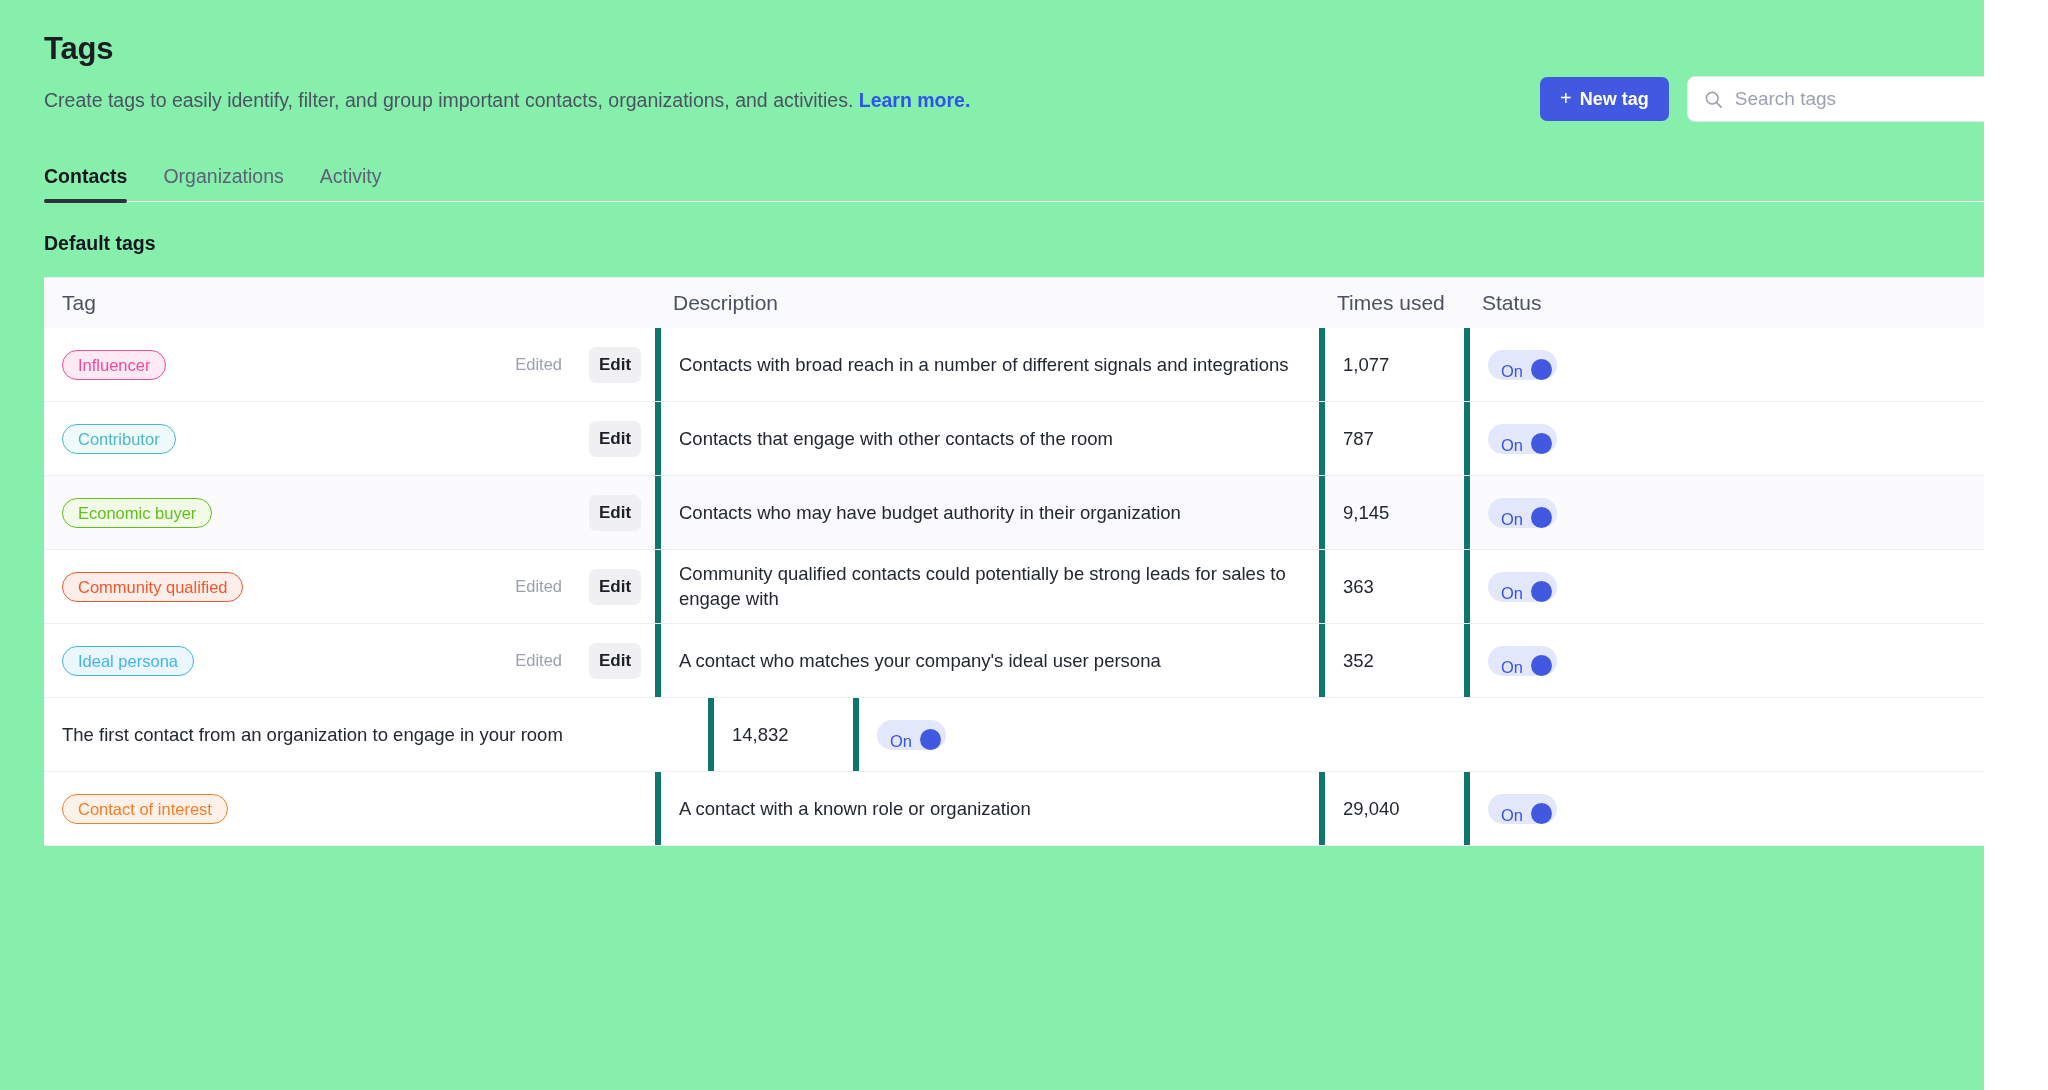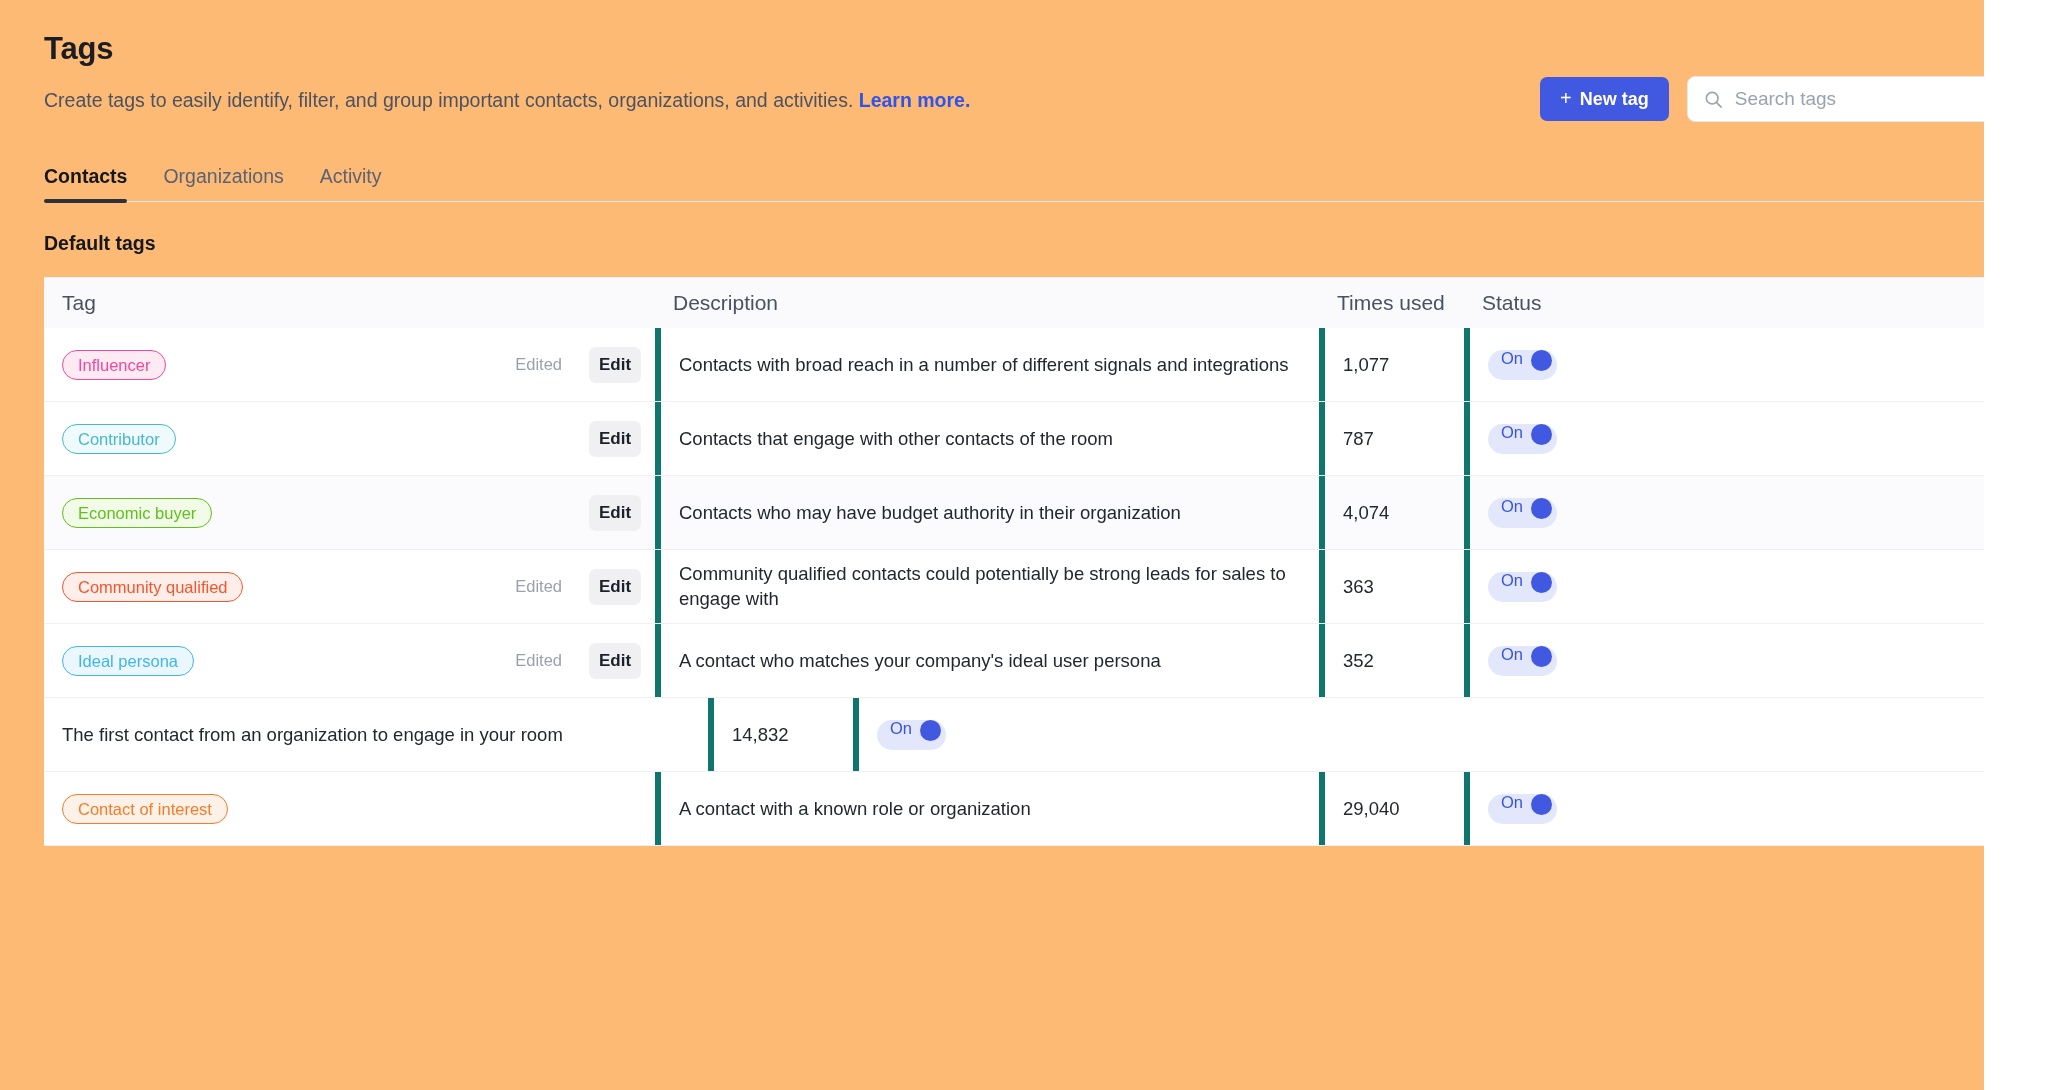--- a/index.html
+++ b/index.html
@@ -8,21 +8,21 @@
     height: 1090px;
     background: #ffffff;
     font-family: "Liberation Sans", sans-serif;
     -webkit-font-smoothing: antialiased;
   }
   .page {
     position: relative;
     width: 1984px;
     height: 1090px;
     overflow: hidden;
-    background: #fdba74;
+    background: #86efac;
   }
 
   
   .header {
     position: relative;
     padding: 30px 0 0 44px;
   }
   .page-title {
     font-size: 31px;
     font-weight: 700;
@@ -235,21 +235,21 @@
     color: #23272f;
     line-height: 1.35;
   }
   .times-text {
     font-size: 18.5px;
     color: #23272f;
   }
 
   .toggle {
     display: inline-flex;
-    align-items: flex-start;
+    align-items: flex-end;
     gap: 8px;
     height: 30px;
     padding: 0 5px 0 13px;
     border-radius: 16px;
     background: #e3e7fb;
     cursor: pointer;
     border: none;
     font-family: inherit;
   }
   .toggle .toggle-label {
@@ -355,21 +355,21 @@
           <div class="cell cell-tag col-tag">
             <span class="chip" style="color: rgb(98, 192, 28); background: rgb(241, 251, 232);">Economic buyer</span>
             <div class="tag-actions">
               <button class="btn-edit">Edit</button>
             </div>
           </div>
           <div class="cell col-desc">
             <span class="desc-text">Contacts who may have budget authority in their organization</span>
           </div>
           <div class="cell col-times">
-            <span class="times-text">4,074</span>
+            <span class="times-text">9,145</span>
           </div>
           <div class="cell col-status">
             <button class="toggle">
               <span class="toggle-label">On</span>
               <span class="knob"></span>
             </button>
           </div>
         </div>
         <div class="row">
           <div class="cell cell-tag col-tag">

